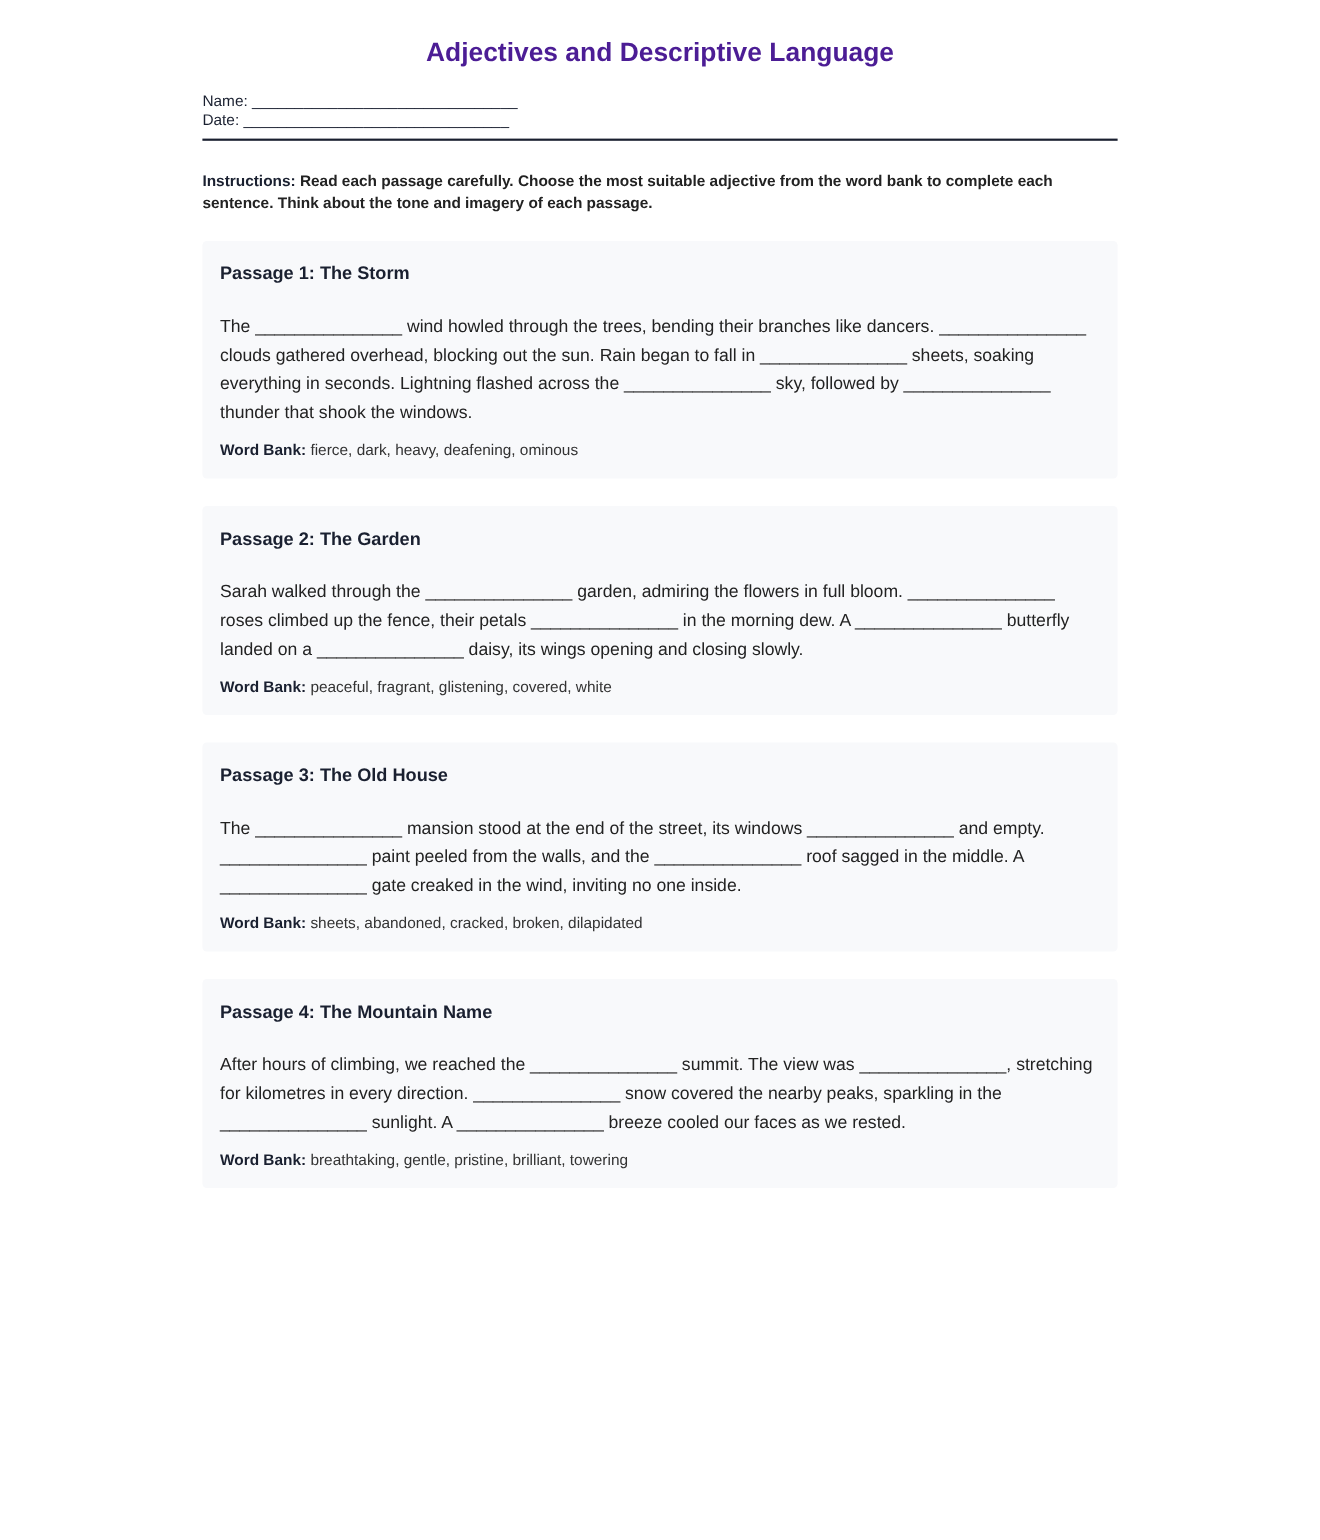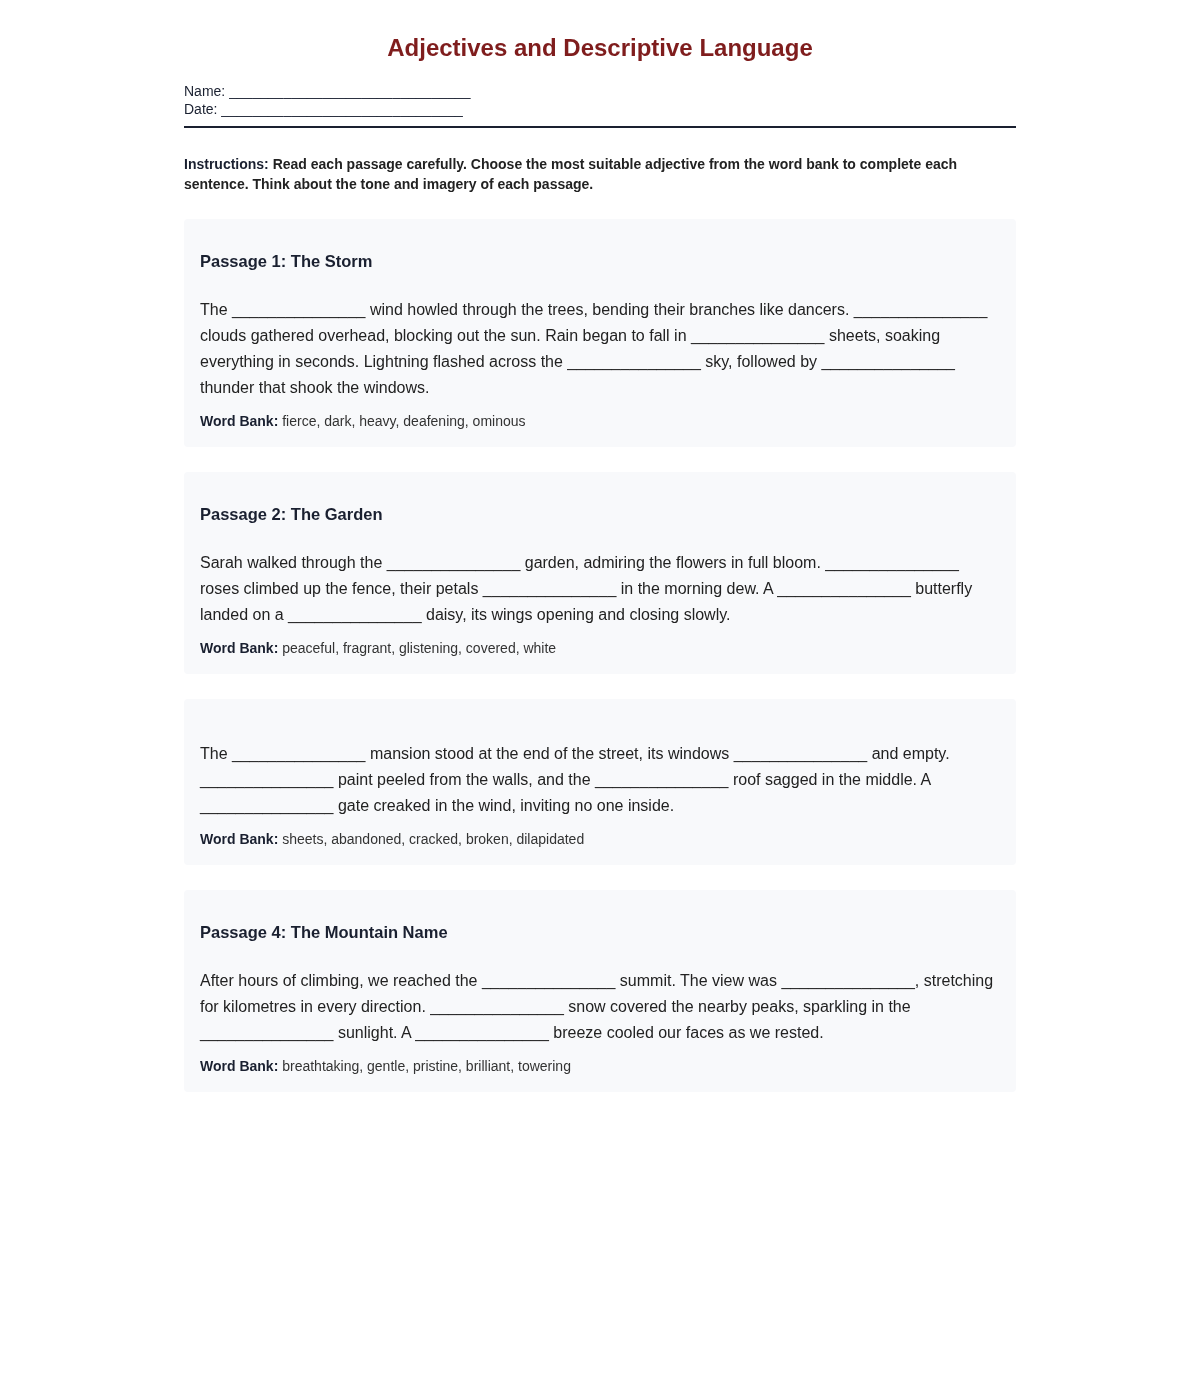--- a/index.html
+++ b/index.html
@@ -1,39 +1,39 @@
 <!DOCTYPE html>
 <html><head>
   <meta charset="utf-8">
   <style>
     * { box-sizing: border-box; margin: 0; padding: 0; }
     html, body { width: 1200px; height: 1400px; background: #ffffff; }
     body { font-family: "Liberation Sans", sans-serif; color: #1f2328; position: relative; }
     .page { position: absolute; left: 184px; top: 0; width: 832px; }
     .title {
-      text-align: center; font-size: 24px; font-weight: bold; color: #7f1d1d;
+      text-align: center; font-size: 24px; font-weight: bold; color: #4c1d95;
       margin-top: 33px; height: 30px; line-height: 30px;
     }
     .meta-row {
       display: flex; justify-content: space-between; margin-top: 19px;
       font-size: 14px; line-height: 18px; color: #1a2030;
       padding-bottom: 8px; border-bottom: 2px solid #1a2030; flex-direction: column;
     }
     .meta-field { white-space: pre; }
     .instructions {
       margin-top: 26px; font-size: 14px; line-height: 20px; color: #222; font-weight: bold;
     }
     .instructions b { color: #1a2030; }
     .card {
       background: #f8f9fb; border-radius: 4px;
       padding: 16px 16px 17px 16px; margin-top: 25px;
     }
     .card-title {
       font-size: 16.5px; font-weight: bold; color: #1a2030;
-      line-height: 20px; margin-top: 16px;
+      line-height: 20px; margin-top: 4px;
     }
     .passage {
       margin-top: 26px; font-size: 16px; line-height: 26px; color: #222;
     }
     .wordbank {
       margin-top: 11px; font-size: 14px; line-height: 18px; color: #333;
     }
     .wordbank b { color: #1a2030; }
     .blank { white-space: pre; }
   </style>
@@ -55,20 +55,21 @@
       <h2 class="card-title">Passage 1: The Storm</h2>
       <p class="passage"><span>The </span><span class="blank">_______________</span><span> wind howled through the trees, bending their branches like dancers. </span><span class="blank">_______________</span><span> clouds gathered overhead, blocking out the sun. Rain began to fall in </span><span class="blank">_______________</span><span> sheets, soaking everything in seconds. Lightning flashed across the </span><span class="blank">_______________</span><span> sky, followed by </span><span class="blank">_______________</span><span> thunder that shook the windows.</span></p>
       <p class="wordbank"><b>Word Bank:</b><span> fierce, dark, heavy, deafening, ominous</span></p>
     </section>
     <section class="card">
       <h2 class="card-title">Passage 2: The Garden</h2>
       <p class="passage"><span>Sarah walked through the </span><span class="blank">_______________</span><span> garden, admiring the flowers in full bloom. </span><span class="blank">_______________</span><span> roses climbed up the fence, their petals </span><span class="blank">_______________</span><span> in the morning dew. A </span><span class="blank">_______________</span><span> butterfly landed on a </span><span class="blank">_______________</span><span> daisy, its wings opening and closing slowly.</span></p>
       <p class="wordbank"><b>Word Bank:</b><span> peaceful, fragrant, glistening, covered, white</span></p>
     </section>
     <section class="card">
+      <h2 class="card-title">Passage 3: The Old House</h2>
       <p class="passage"><span>The </span><span class="blank">_______________</span><span> mansion stood at the end of the street, its windows </span><span class="blank">_______________</span><span> and empty. </span><span class="blank">_______________</span><span> paint peeled from the walls, and the </span><span class="blank">_______________</span><span> roof sagged in the middle. A </span><span class="blank">_______________</span><span> gate creaked in the wind, inviting no one inside.</span></p>
       <p class="wordbank"><b>Word Bank:</b><span> sheets, abandoned, cracked, broken, dilapidated</span></p>
     </section>
     <section class="card">
       <h2 class="card-title">Passage 4: The Mountain Name</h2>
       <p class="passage"><span>After hours of climbing, we reached the </span><span class="blank">_______________</span><span> summit. The view was </span><span class="blank">_______________</span><span>, stretching for kilometres in every direction. </span><span class="blank">_______________</span><span> snow covered the nearby peaks, sparkling in the </span><span class="blank">_______________</span><span> sunlight. A </span><span class="blank">_______________</span><span> breeze cooled our faces as we rested.</span></p>
       <p class="wordbank"><b>Word Bank:</b><span> breathtaking, gentle, pristine, brilliant, towering</span></p>
     </section>
   </div>
 </div>

